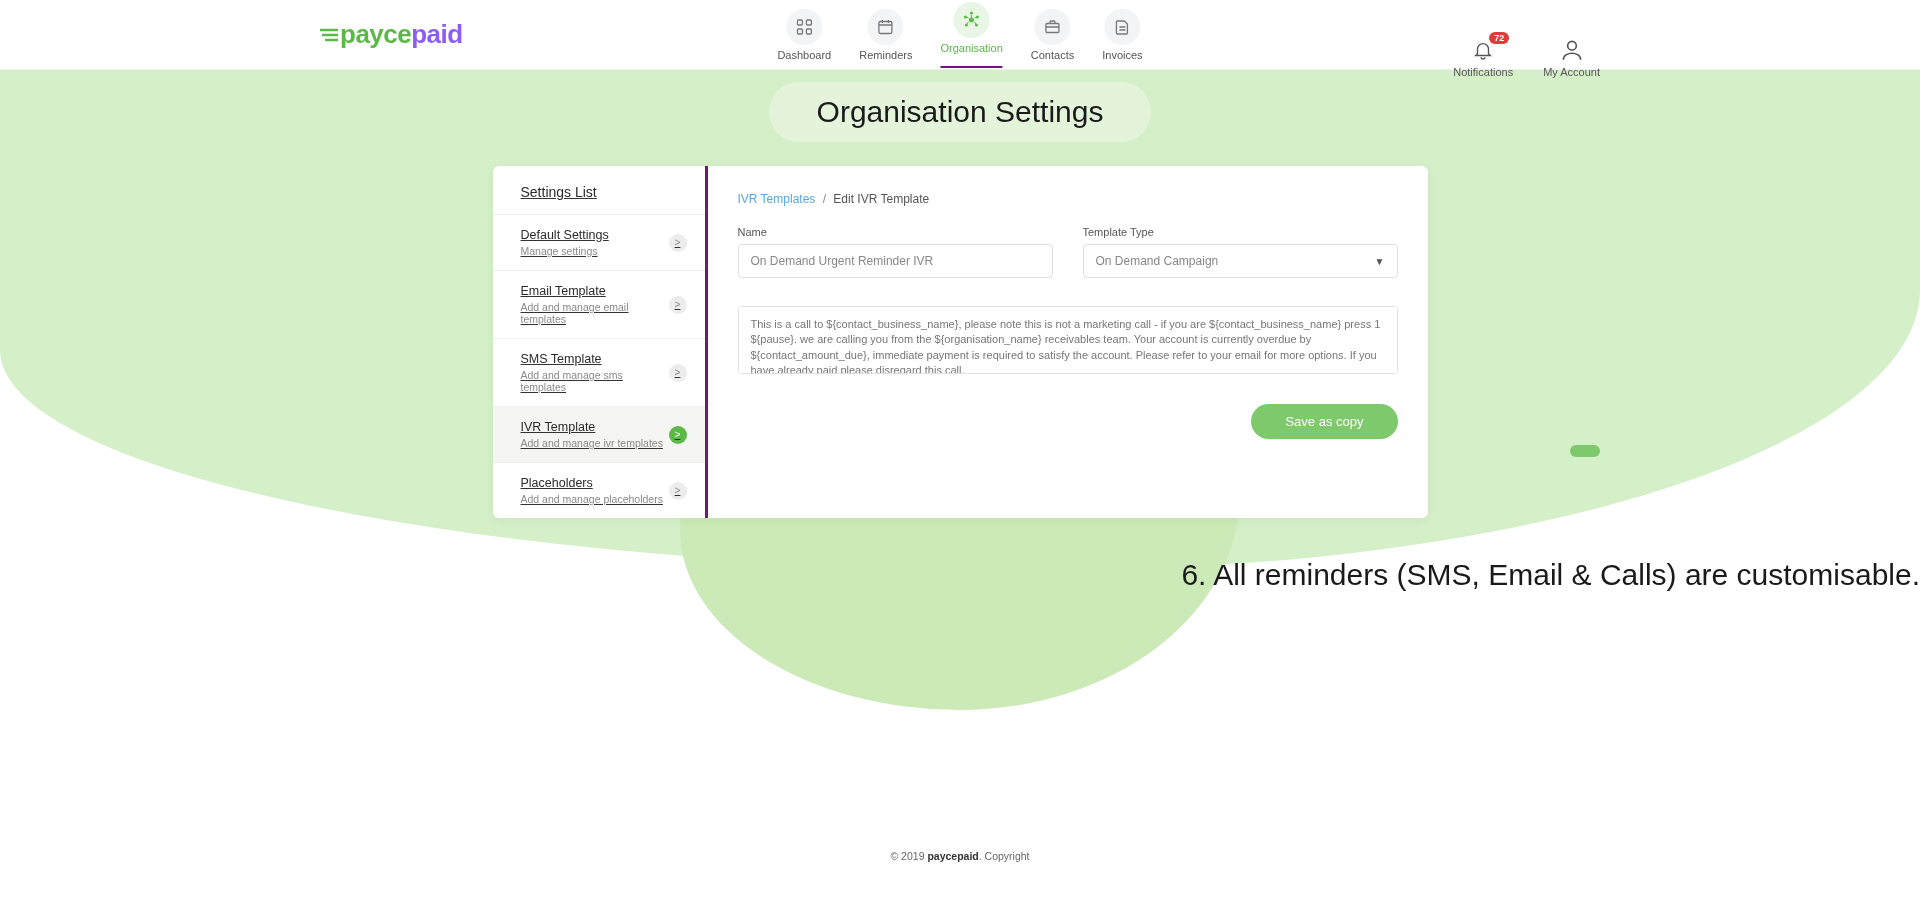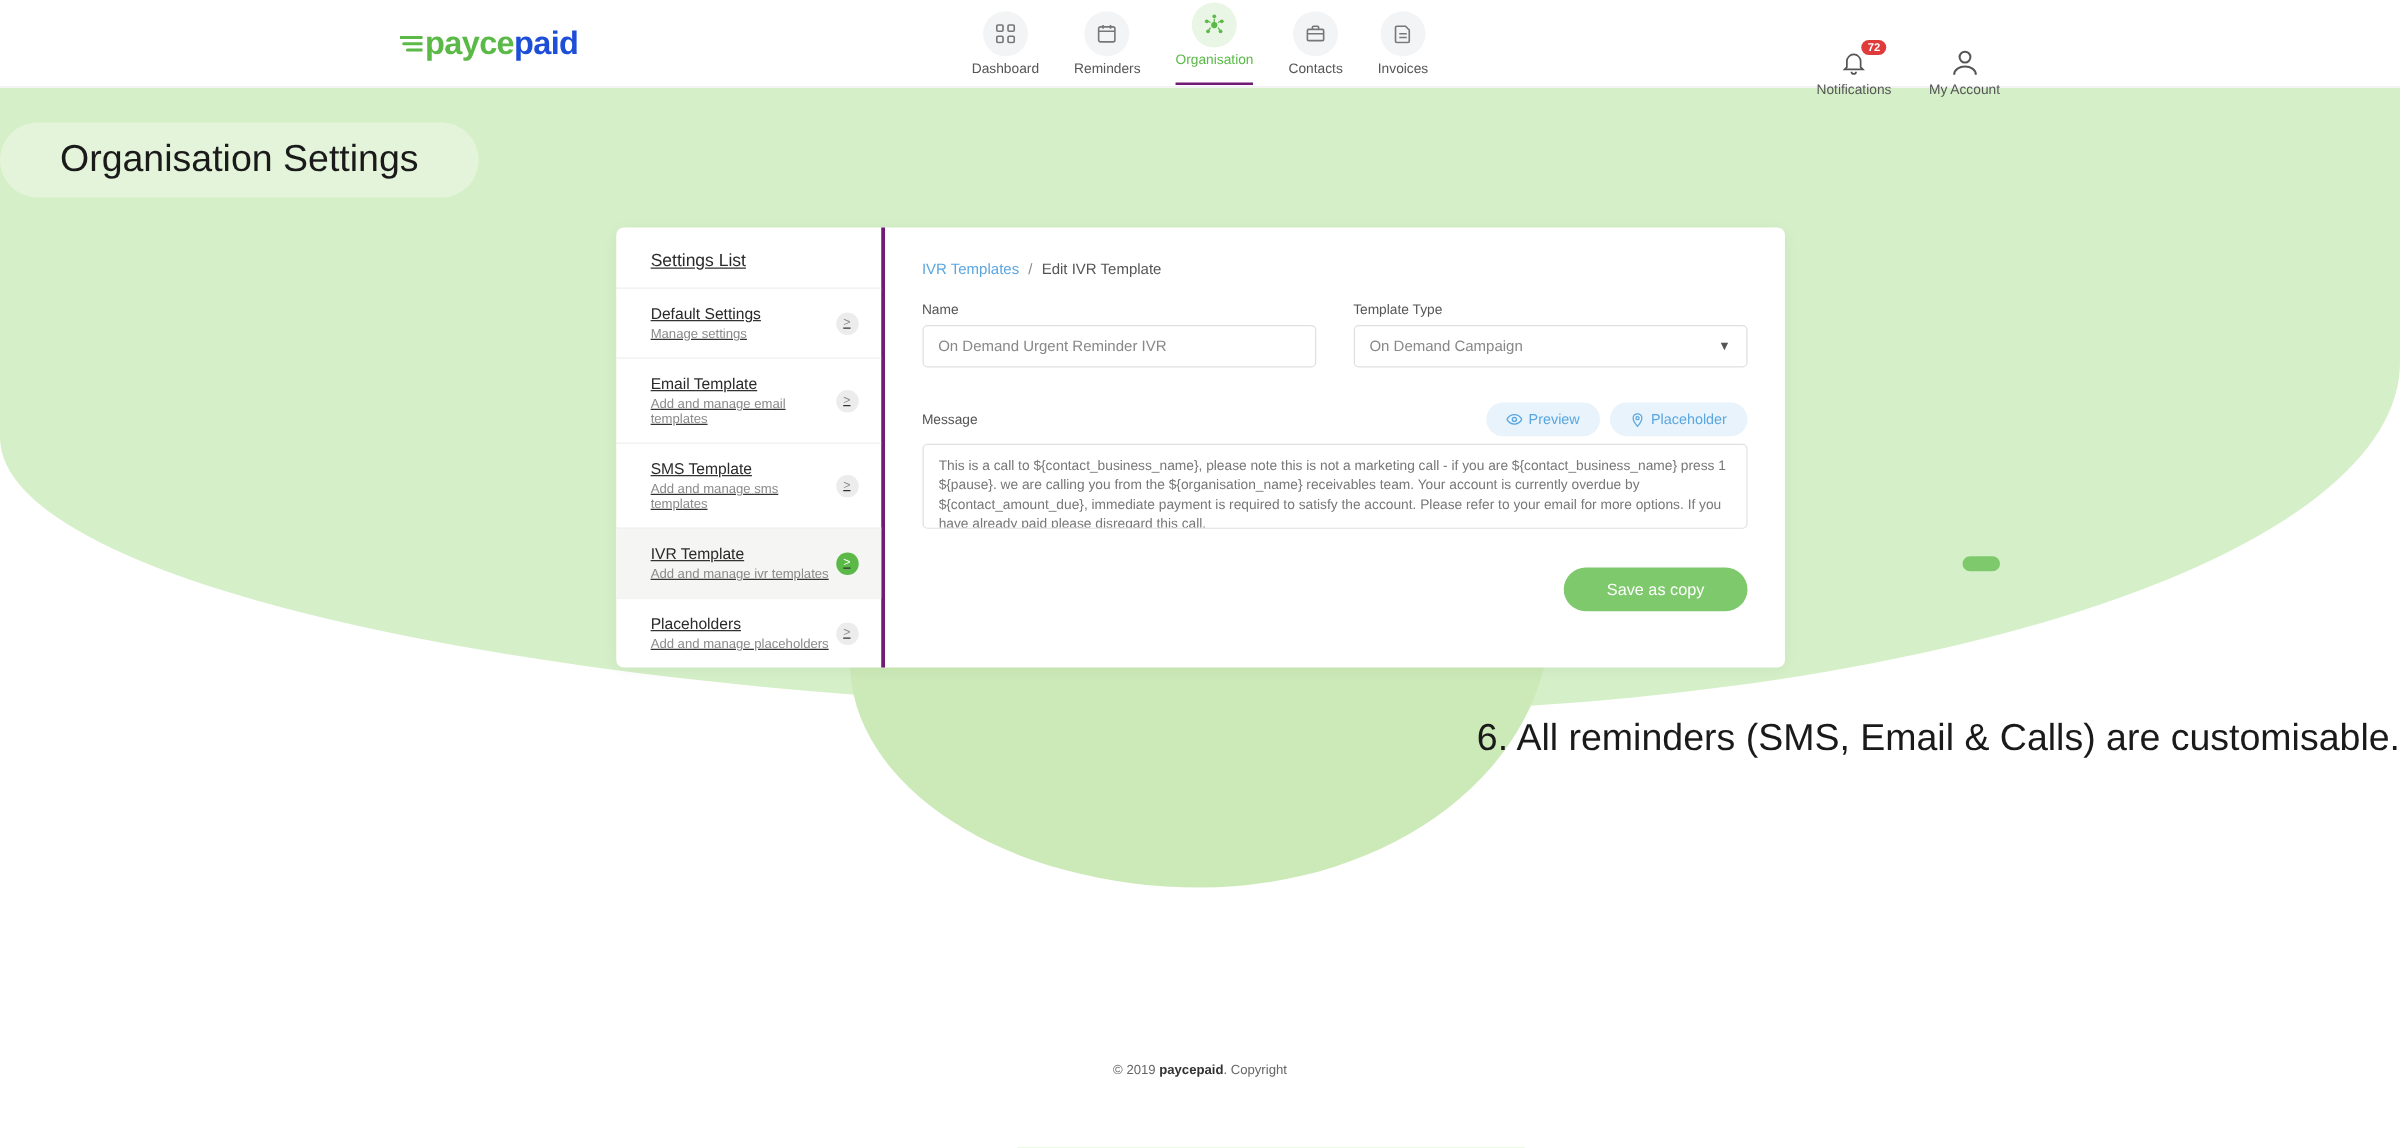--- a/index.html
+++ b/index.html
@@ -3,21 +3,21 @@
 <meta charset="utf-8">
 <style>
 * { margin: 0; padding: 0; box-sizing: border-box; }
 body { font-family: -apple-system, BlinkMacSystemFont, 'Segoe UI', Arial, sans-serif; background: #ffffff; color: #333; }
 
 
 .header { background: #fff; height: 70px; display: flex; align-items: center; justify-content: space-between; padding: 0 320px 0 320px; border-bottom: 1px solid #f0f0f0; position: relative; z-index: 10; }
 .logo { display: flex; align-items: center; }
 .logo-text { font-size: 26px; font-weight: 600; letter-spacing: -0.5px; }
 .logo-green { color: #5ab947; }
-.logo-black { color: #1d4ed8; }
+.logo-black { color: #8b5cf6; }
 .logo-lines { display: inline-block; margin-right: 2px; }
 
 .nav { display: flex; gap: 28px; align-items: center; position: absolute; left: 50%; transform: translateX(-50%); }
 .nav-item { display: flex; flex-direction: column; align-items: center; cursor: pointer; }
 .nav-icon-wrap { width: 36px; height: 36px; border-radius: 50%; background: #f3f4f5; display: flex; align-items: center; justify-content: center; margin-bottom: 4px; }
 .nav-item.active .nav-icon-wrap { background: #eaf6e5; }
 .nav-item.active { color: #5ab947; border-bottom: 2px solid #701a75; padding-bottom: 12px; }
 .nav-label { font-size: 11px; color: #555; }
 .nav-item.active .nav-label { color: #5ab947; font-weight: 500; }
 
@@ -27,21 +27,21 @@
 .header-right-label { font-size: 11px; color: #555; }
 .badge { position: absolute; top: -4px; right: 4px; background: #e03b3b; color: #fff; font-size: 9px; font-weight: 600; border-radius: 9px; padding: 1px 5px; min-width: 18px; text-align: center; }
 
 
 .bg-wrap { position: relative; min-height: 640px; }
 .bg-top { position: absolute; top: 0; left: 0; right: 0; height: 500px; background: #d5f0c8; z-index: 0; border-radius: 0 0 45% 55% / 0 0 280px 220px; }
 .bg-bottom { position: absolute; top: 280px; left: 50%; transform: translateX(-50%); width: 560px; height: 360px; background: #cceab8; z-index: 0; border-radius: 45% 55% 50% 50% / 50% 40% 60% 50%; }
 .bg-right-accent { position: absolute; top: 375px; right: calc(50% - 640px); width: 30px; height: 12px; background: #7fc96d; border-radius: 6px; z-index: 3; }
 
 
-.page-title-wrap { position: relative; z-index: 2; text-align: left; padding-top: 28px; }
+.page-title-wrap { position: relative; z-index: 2; text-align: center; padding-top: 12px; }
 .page-title { display: inline-block; background: #e3f4da; font-size: 30px; font-weight: 400; padding: 13px 48px; border-radius: 30px; color: #1a1a1a; }
 
 
 .card { position: relative; z-index: 2; background: #fff; width: 935px; margin: 24px auto 0; border-radius: 6px; box-shadow: 0 2px 12px rgba(0,0,0,0.05); display: flex; min-height: 350px; }
 .sidebar { width: 215px; border-right: 3px solid #701a75; text-decoration: underline; }
 .sidebar-header { padding: 18px 28px 14px; font-size: 14px; font-weight: 500; color: #2a2a2a; }
 .sidebar-item { padding: 13px 18px 13px 28px; border-top: 1px solid #f0f0f0; cursor: pointer; display: flex; justify-content: space-between; align-items: center; }
 .sidebar-item.active { background: #f5f6f4; }
 .sidebar-item-text { flex: 1; }
 .sidebar-item-title { font-size: 12.5px; color: #2a2a2a; font-weight: 500; }
@@ -238,43 +238,20 @@
         </div>
         <div class="field">
           <label class="field-label">Template Type</label>
           <div class="select">
             <span>On Demand Campaign</span>
             <span class="select-caret">▼</span>
           </div>
         </div>
       </div>
 
-      <div class="message-header">
-        <label class="field-label" style="margin:0">Message</label>
-        <div class="action-btns">
-          <button class="pill-btn">
-            <span>
-                <svg width="13" height="13" viewBox="0 0 24 24" fill="none" stroke="#5aa6e0" stroke-width="2">
-                  <path d="M1 12s4-7 11-7 11 7 11 7-4 7-11 7S1 12 1 12z"></path>
-                  <circle cx="12" cy="12" r="3"></circle>
-                </svg>
-              </span>
-            <span>Preview</span>
-          </button>
-          <button class="pill-btn">
-            <span>
-                <svg width="12" height="12" viewBox="0 0 24 24" fill="none" stroke="#5aa6e0" stroke-width="2">
-                  <path d="M12 2a7 7 0 017 7c0 5-7 13-7 13S5 14 5 9a7 7 0 017-7z"></path>
-                  <circle cx="12" cy="9" r="2.5"></circle>
-                </svg>
-              </span>
-            <span>Placeholder</span>
-          </button>
-        </div>
-      </div>
 
       <textarea class="textarea" style="">This is a call to ${contact_business_name}, please note this is not a marketing call - if you are ${contact_business_name} press 1 ${pause}. we are calling you from the ${organisation_name} receivables team. Your account is currently overdue by ${contact_amount_due}, immediate payment is required to satisfy the account. Please refer to your email for more options. If you have already paid please disregard this call.
 Thank you.</textarea>
 
       <div class="save-row">
         <button class="save-btn">Save as copy</button>
       </div>
     </div>
   </div>
 

